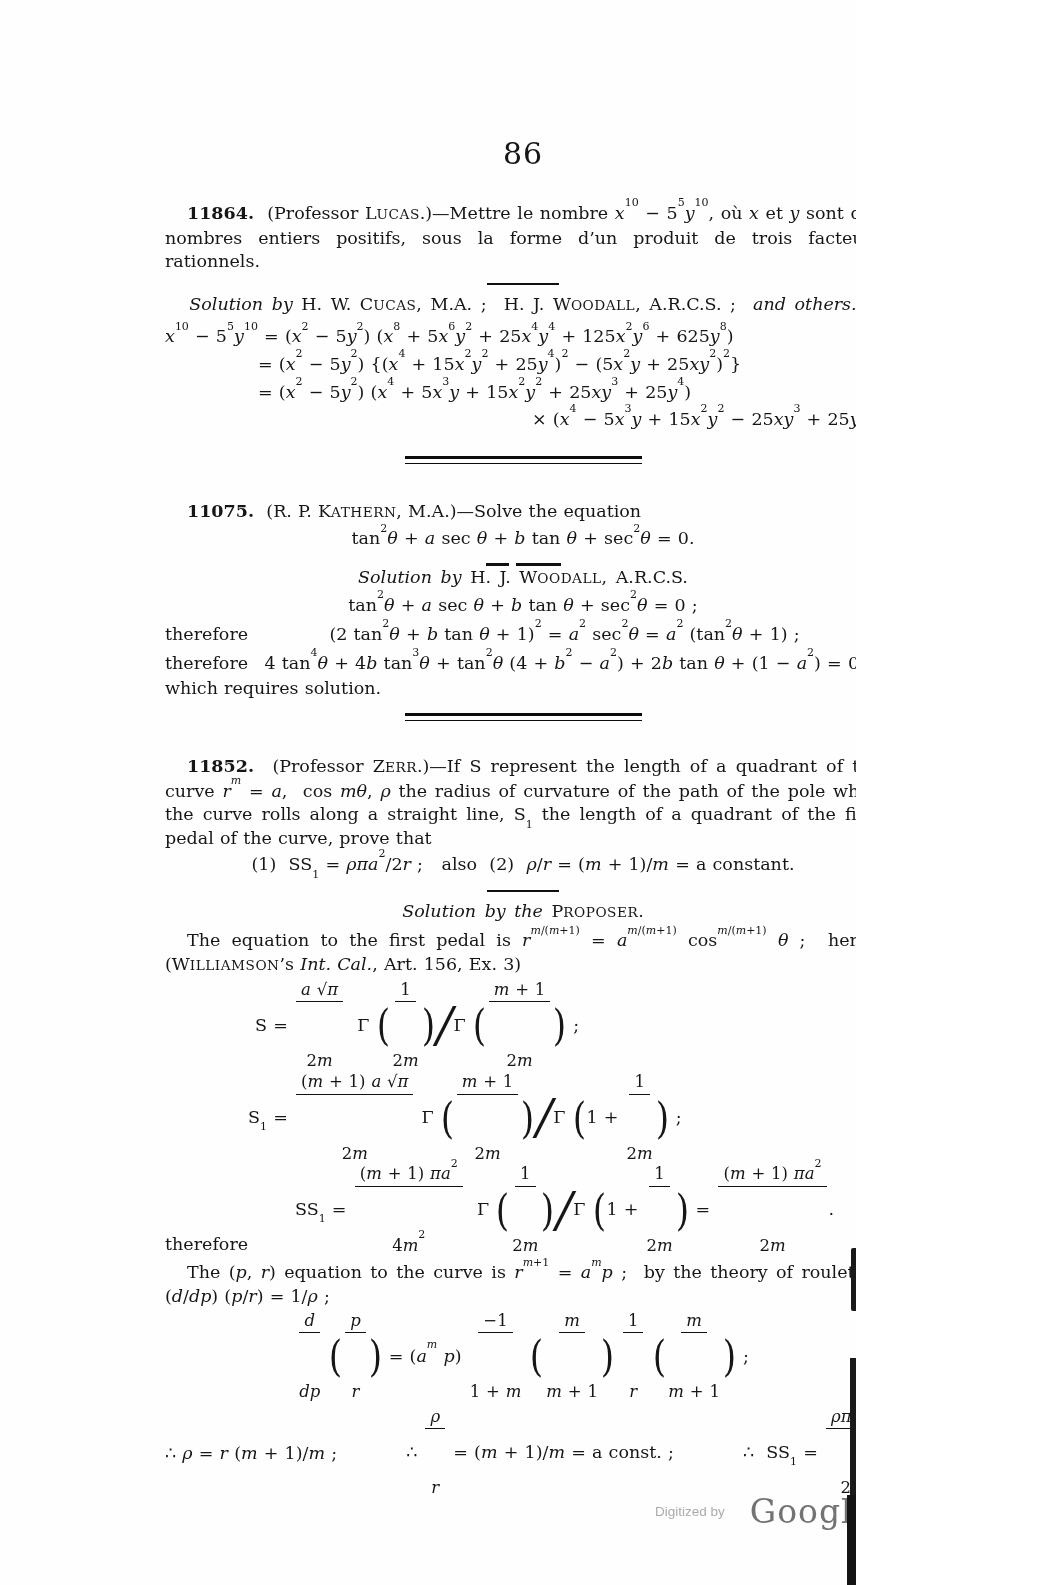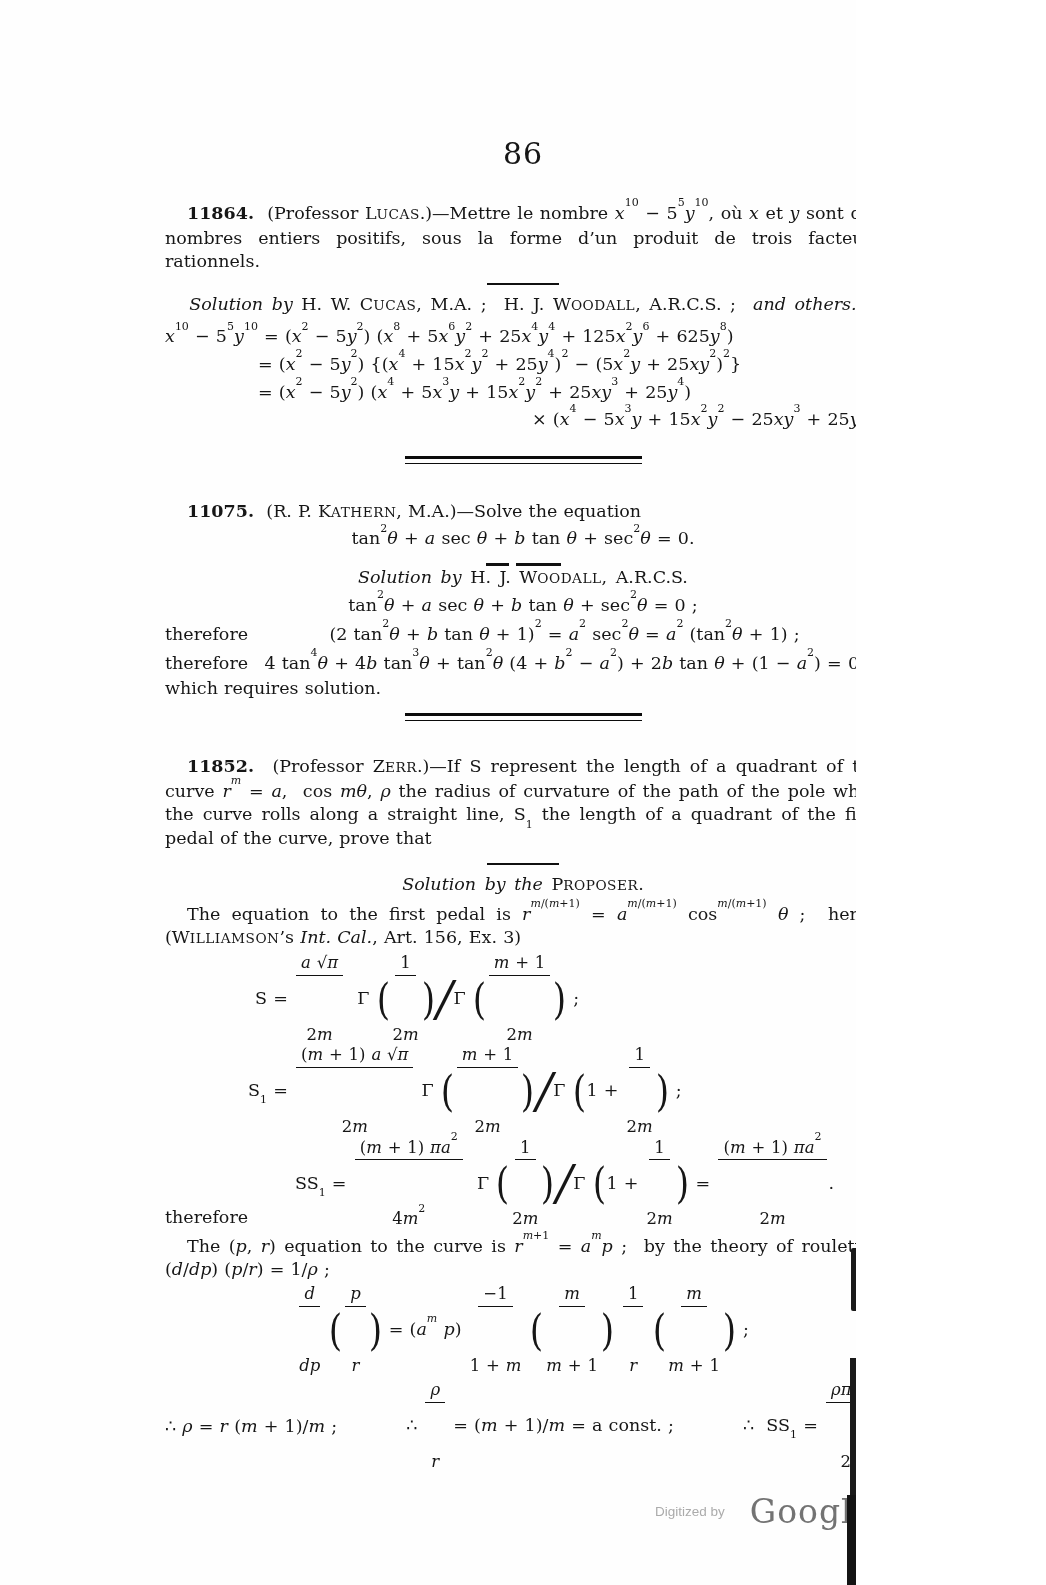--- a/index.html
+++ b/index.html
@@ -107,20 +107,21 @@
     </div>
     <div class="thline" style="margin-top:5px;">
       <span class="lbl">therefore</span>
       <span class="eqc">4 tan<sup>4</sup><i>θ</i> + 4<i>b</i> tan<sup>3</sup><i>θ</i> + tan<sup>2</sup><i>θ</i> (4 + <i>b</i><sup>2</sup> − <i>a</i><sup>2</sup>) + 2<i>b</i> tan <i>θ</i> + (1 − <i>a</i><sup>2</sup>) = 0,</span>
     </div>
     <p style="margin-top:2px;">which requires solution.</p>
 
     <div class="rule-double" style="margin-top:12px;"></div>
 
     <p class="para indent" style="margin-top:34px;"><b>11852.</b>&nbsp;&nbsp;(Professor Z<span class="sc">ERR</span>.)—If S represent the length of a quadrant of the curve <i>r</i><sup><i>m</i></sup> = <i>a</i>,&nbsp; cos <i>mθ</i>, <i>ρ</i> the radius of curvature of the path of the pole when the curve rolls along a straight line, S<sub>1</sub> the length of a quadrant of the first pedal of the curve, prove that</p>
+    <p class="center" style="margin-top:3px;">(1)&nbsp; SS<sub>1</sub> = <i>ρπa</i><sup>2</sup>/2<i>r</i> ; &nbsp; also&nbsp; (2)&nbsp; <i>ρ</i>/<i>r</i> = (<i>m</i> + 1)/<i>m</i> = a constant.</p>
     <div class="rule-short" style="margin-top:13px;"></div>
 
     <p class="byline" style="margin-top:8px;"><i>Solution by the</i> P<span class="sc">ROPOSER</span>.</p>
     <p class="para indent" style="margin-top:5px;">The equation to the first pedal is <i>r</i><sup><i>m</i>/(<i>m</i>+1)</sup> = <i>a</i><sup><i>m</i>/(<i>m</i>+1)</sup> cos<sup><i>m</i>/(<i>m</i>+1)</sup> <i>θ</i> ;&nbsp; hence (W<span class="sc">ILLIAMSON</span>’s <i>Int. Cal.</i>, Art. 156, Ex. 3)</p>
 
     <div class="mathline" style="padding-left:90px; margin-top:2px;">S = <span class="frac">
           <span class="num"><i>a</i> √<i>π</i></span>
           <span class="den">2<i>m</i></span>
         </span>&nbsp; Γ <span class="bp">(</span><span class="frac">
           <span class="num">1</span>

